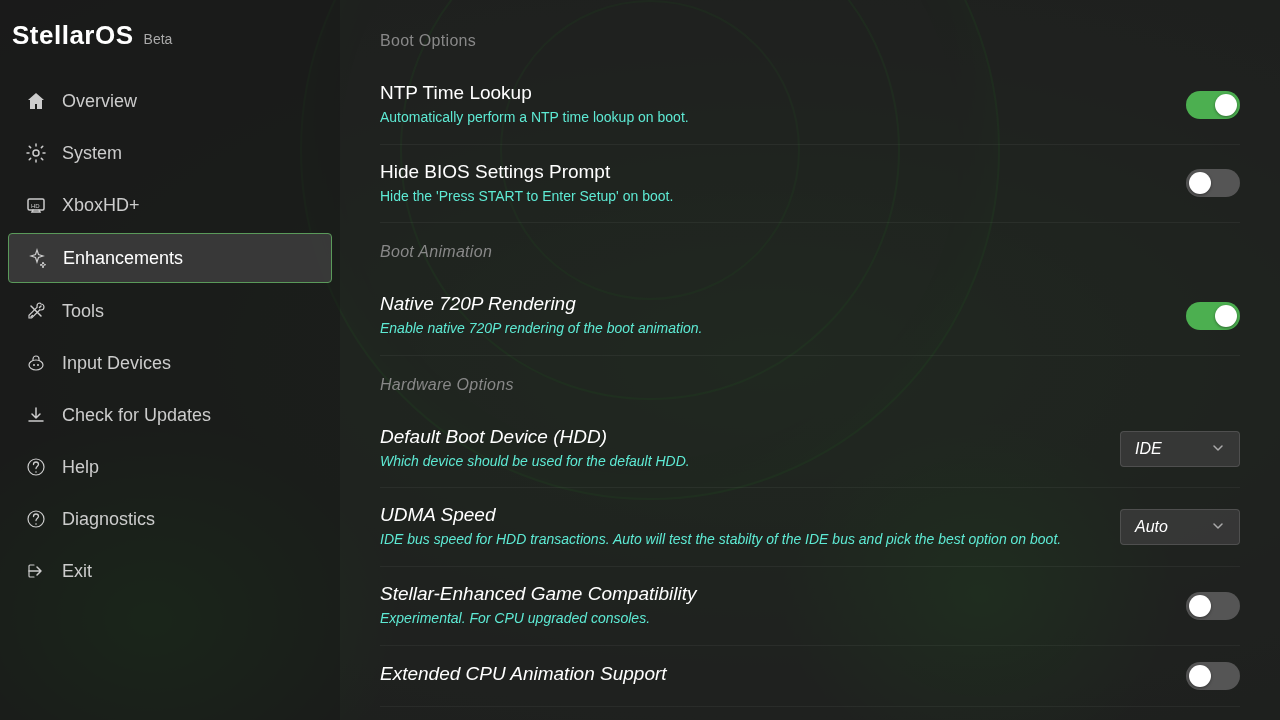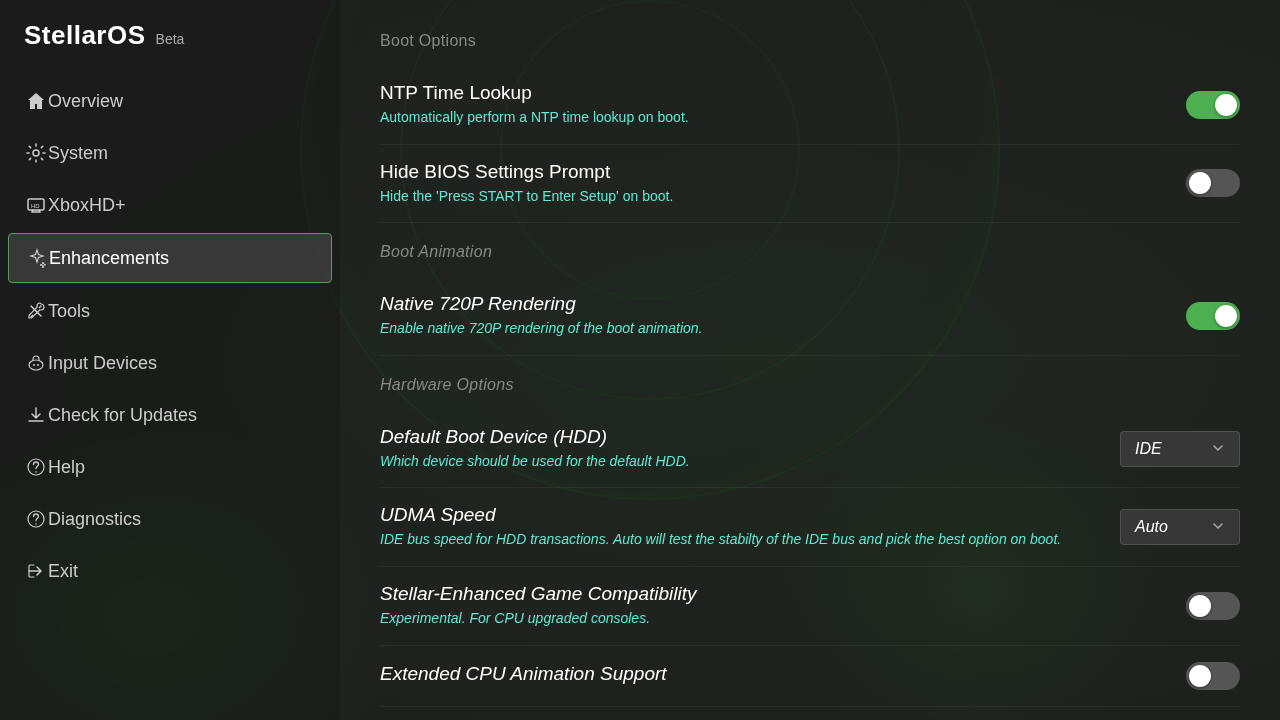--- a/index.html
+++ b/index.html
@@ -81,21 +81,21 @@
       width: 340px;
       min-width: 340px;
       height: 100%;
       background: rgba(30, 30, 30, 0.85);
       display: flex;
       flex-direction: column;
       padding: 0;
     }
 
     .brand {
-      padding: 20px 24px 24px;
+      padding: 20px 12px 24px;
       display: flex;
       align-items: baseline;
       gap: 10px;
     }
 
     .brand-name {
       font-size: 26px;
       font-weight: 700;
       color: #ffffff;
       letter-spacing: 0.5px;
@@ -108,21 +108,21 @@
     }
 
     .nav-list {
       list-style: none;
       flex: 1;
     }
 
     .nav-item {
       display: flex;
       align-items: center;
-      gap: 0;
+      gap: 14px;
       padding: 14px 24px;
       cursor: pointer;
       color: #cccccc;
       font-size: 18px;
       font-weight: 400;
       transition: background 0.15s;
       position: relative;
     }
 
     .nav-item.active {

